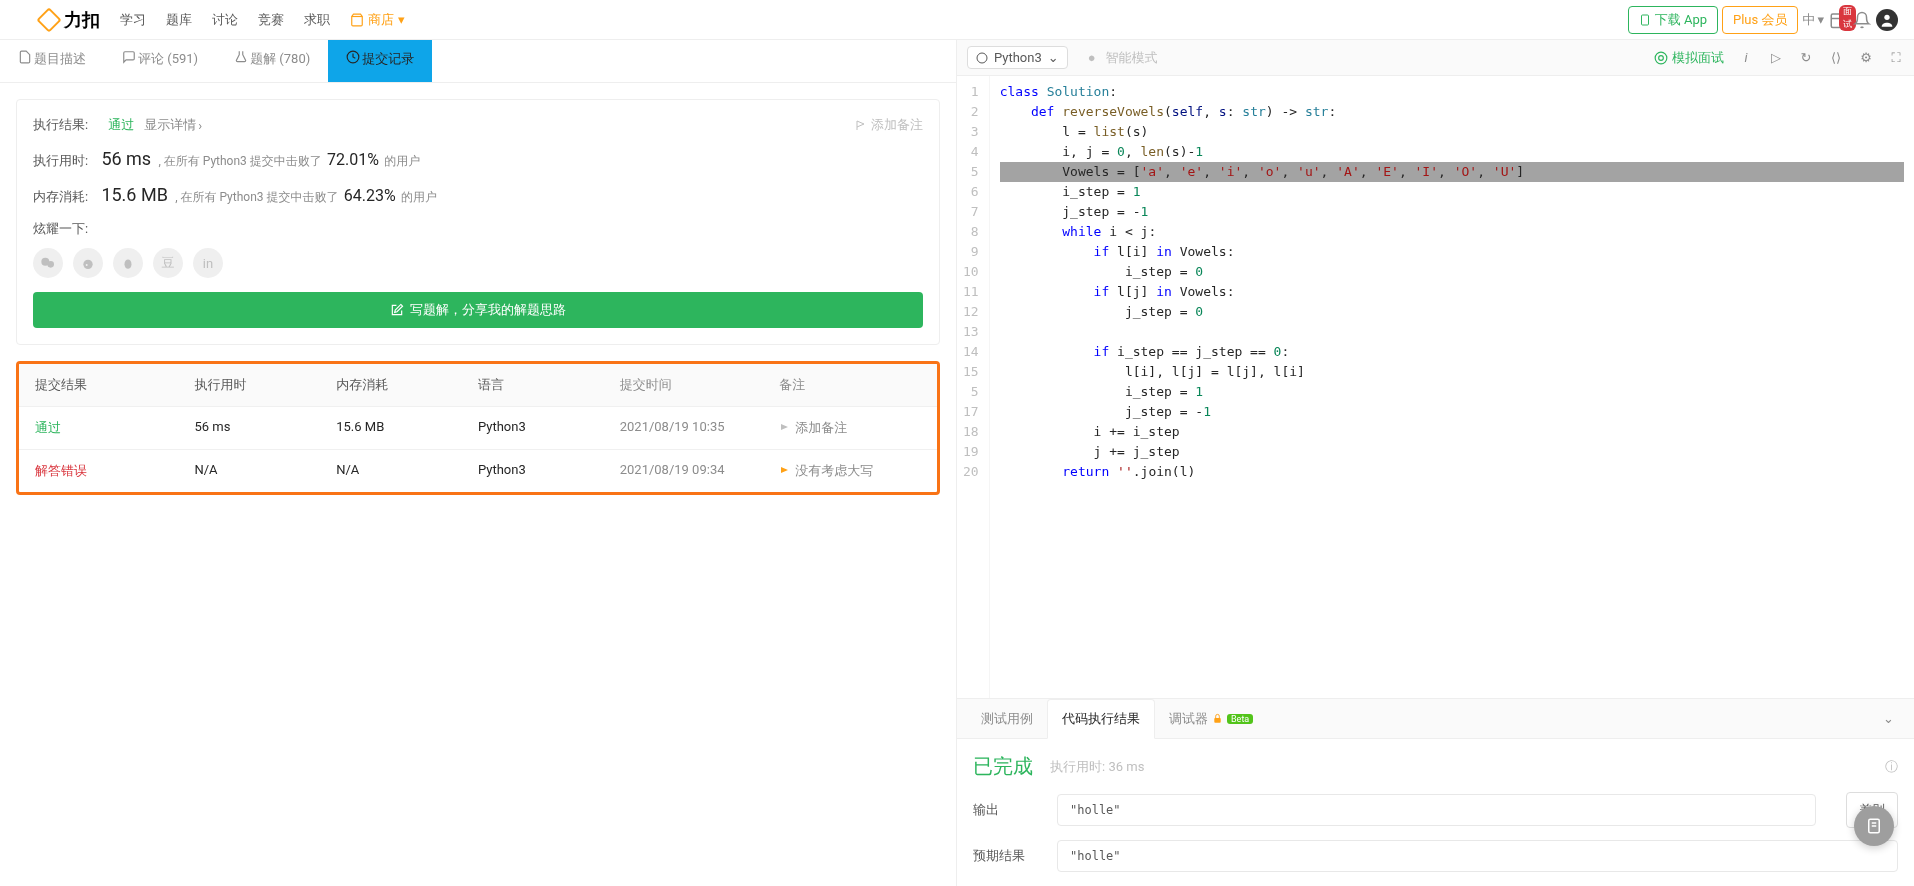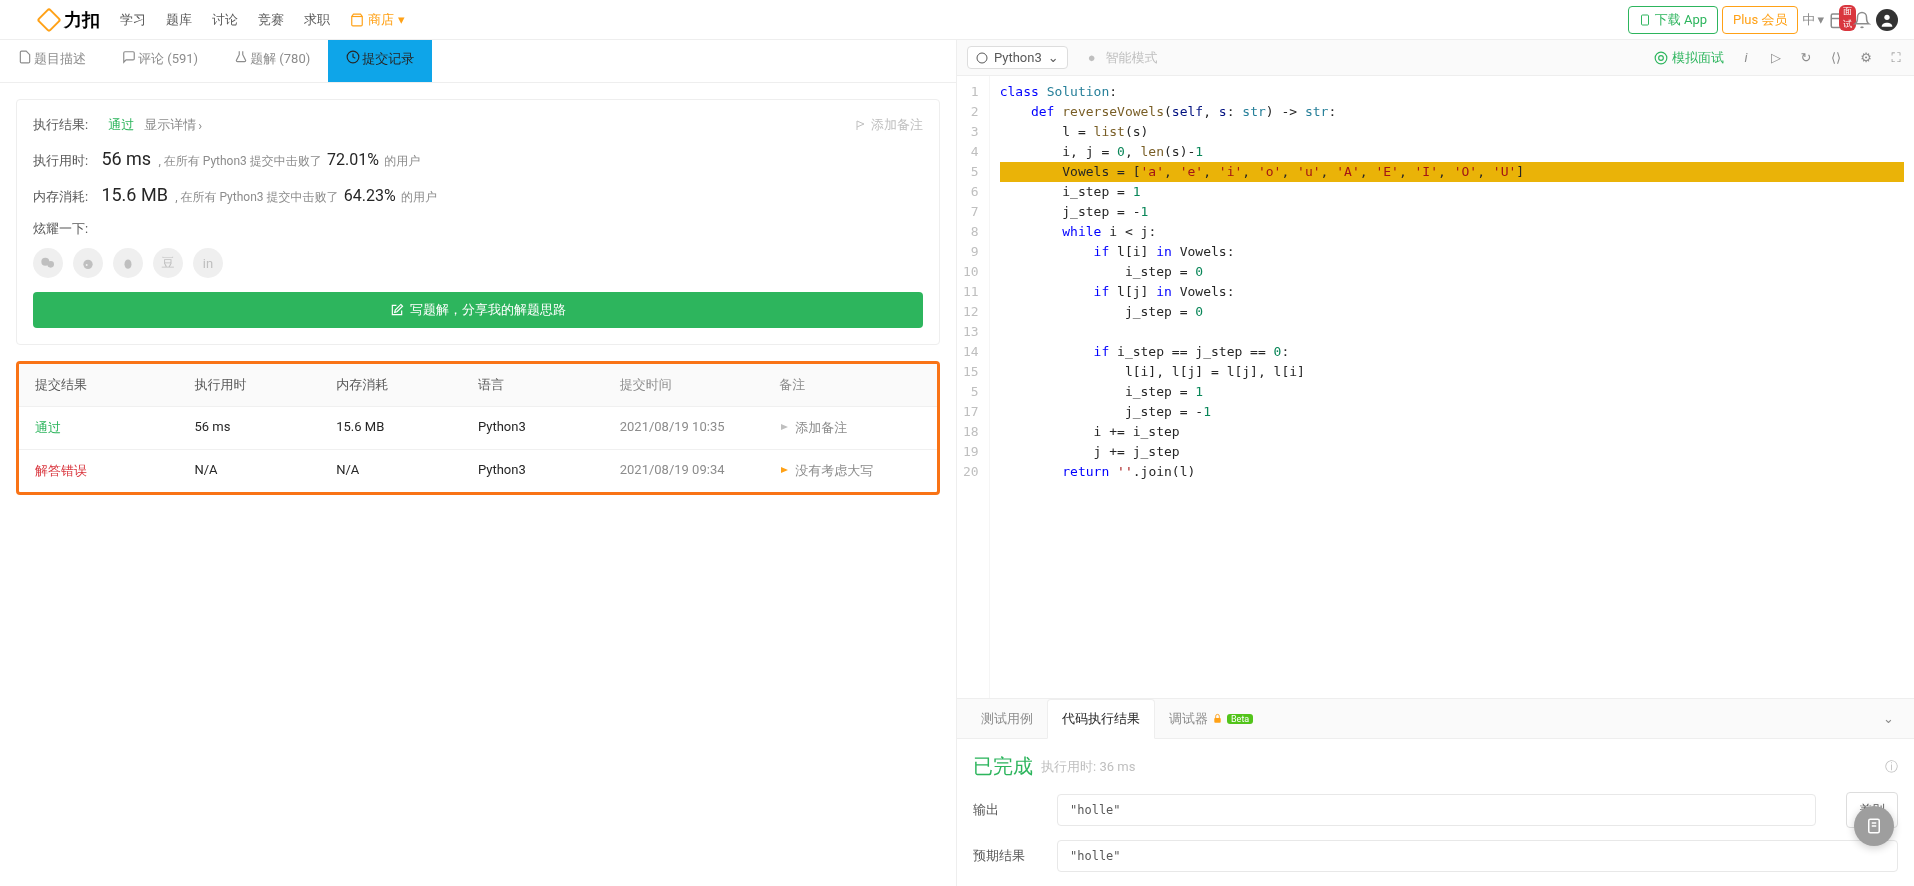--- a/index.html
+++ b/index.html
@@ -57,38 +57,38 @@
 .lang-select { border: 1px solid #ddd; border-radius: 4px; padding: 3px 8px; color: #595959; cursor: pointer; display:flex;align-items:center;gap:6px; background:#fff;}
 .toolbar-mid { display:flex; align-items:center; gap:10px; color:#bfbfbf; margin-left:20px;}
 .toolbar-right { display: flex; align-items: center; gap: 14px; }
 .mock-link { color: #2DB55D; display:flex;align-items:center;gap:4px; cursor:pointer;}
 .tool-icon { color: #8c8c8c; cursor: pointer; width:16px;text-align:center;}
 
 .editor { flex: 1; overflow-y: auto; font-family: Consolas, Monaco, monospace; font-size: 13px; display: flex; background:#fff;}
 .gutter { background: #fff; color: #bfbfbf; text-align: right; padding: 6px 10px 6px 6px; user-select: none; line-height:20px; border-right:1px solid #f5f5f5;}
 .code { flex: 1; padding: 6px 10px; line-height:20px; white-space:pre;}
 .code-line { height: 20px; }
-.code-line.highlight { background: #eab308; }
+.code-line.highlight { background: #a3a3a3; }
 .kw { color: #0000ff; }
 .fn { color: #795e26; }
 .cls { color: #267f99; }
 .str { color: #a31515; }
 .num { color: #098658; }
 .var { color: #001080; }
 
 .bottom-panel { border-top: 1px solid #eee; background:#fff;}
 .bottom-tabs { display: flex; align-items: center; padding: 0 10px; border-bottom: 1px solid #eee; background:#fafafa;}
 .bottom-tab { padding: 10px 14px; color: #8c8c8c; cursor: pointer; font-size:13px;}
 .bottom-tab.active { color: #262626; background: #fff; border: 1px solid #eee; border-bottom: 1px solid #fff; border-radius:4px 4px 0 0; margin-bottom:-1px;}
 .debugger-tab { display:flex;align-items:center;gap:4px;}
 .beta-badge { background: #52c41a; color: #fff; font-size: 9px; padding: 0 4px; border-radius: 3px; }
 .collapse-icon { margin-left: auto; color: #8c8c8c; cursor: pointer; padding:10px;}
 .bottom-content { padding: 14px 16px; }
 .status-done { color: #2DB55D; font-size: 20px; font-weight:500;}
-.status-time { color: #bfbfbf; margin-left: 8px; font-size:13px;}
+.status-time { color: #bfbfbf; margin-left: 17px; font-size:13px;}
 .io-row { display: flex; align-items: center; margin-top: 12px; gap:20px;}
 .io-label { width: 64px; color: #595959; font-size:13px;}
 .io-box { flex: 1; border: 1px solid #e8e8e8; border-radius: 4px; padding: 8px 12px; font-family: Consolas, Monaco, monospace; font-size:12px; color:#595959; background:#fff;}
 .diff-btn { border: 1px solid #ddd; border-radius: 4px; padding: 8px 12px; margin-left: 10px; cursor: pointer; font-size:13px; color:#595959;}
 .info-icon-right { margin-left:auto; color:#bfbfbf; cursor:pointer;}
 .fab { position:fixed; right:20px; bottom:40px; width:40px; height:40px; border-radius:50%; background:#9e9e9e; color:#fff; display:flex;align-items:center;justify-content:center; cursor:pointer; box-shadow:0 2px 8px rgba(0,0,0,0.2);}
 svg { display:inline-block; vertical-align:middle;}
 </style>
 </head>
 <body>

